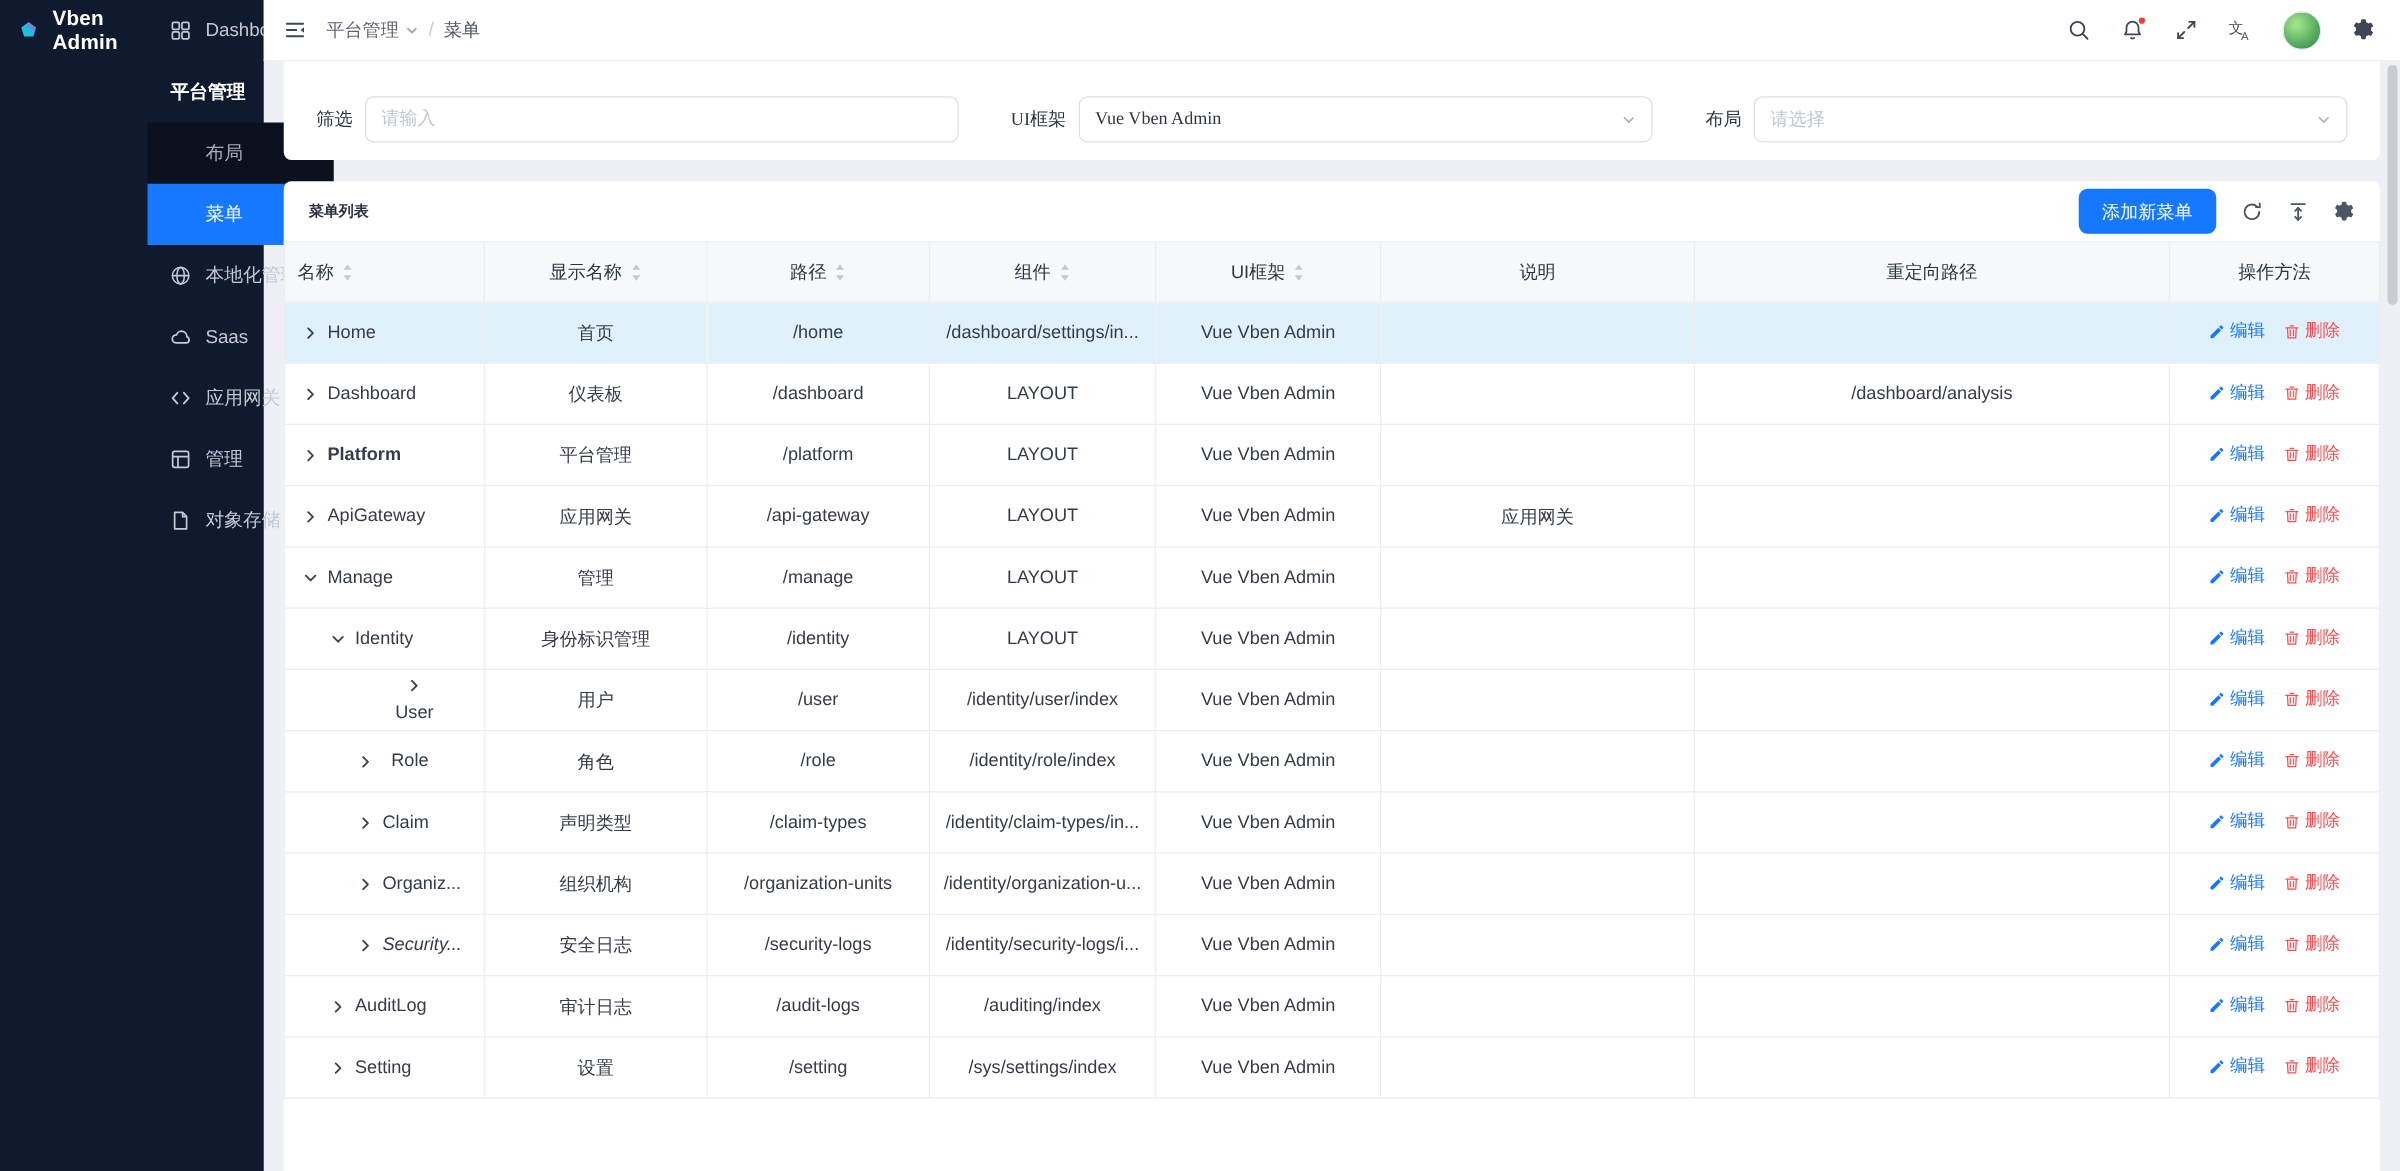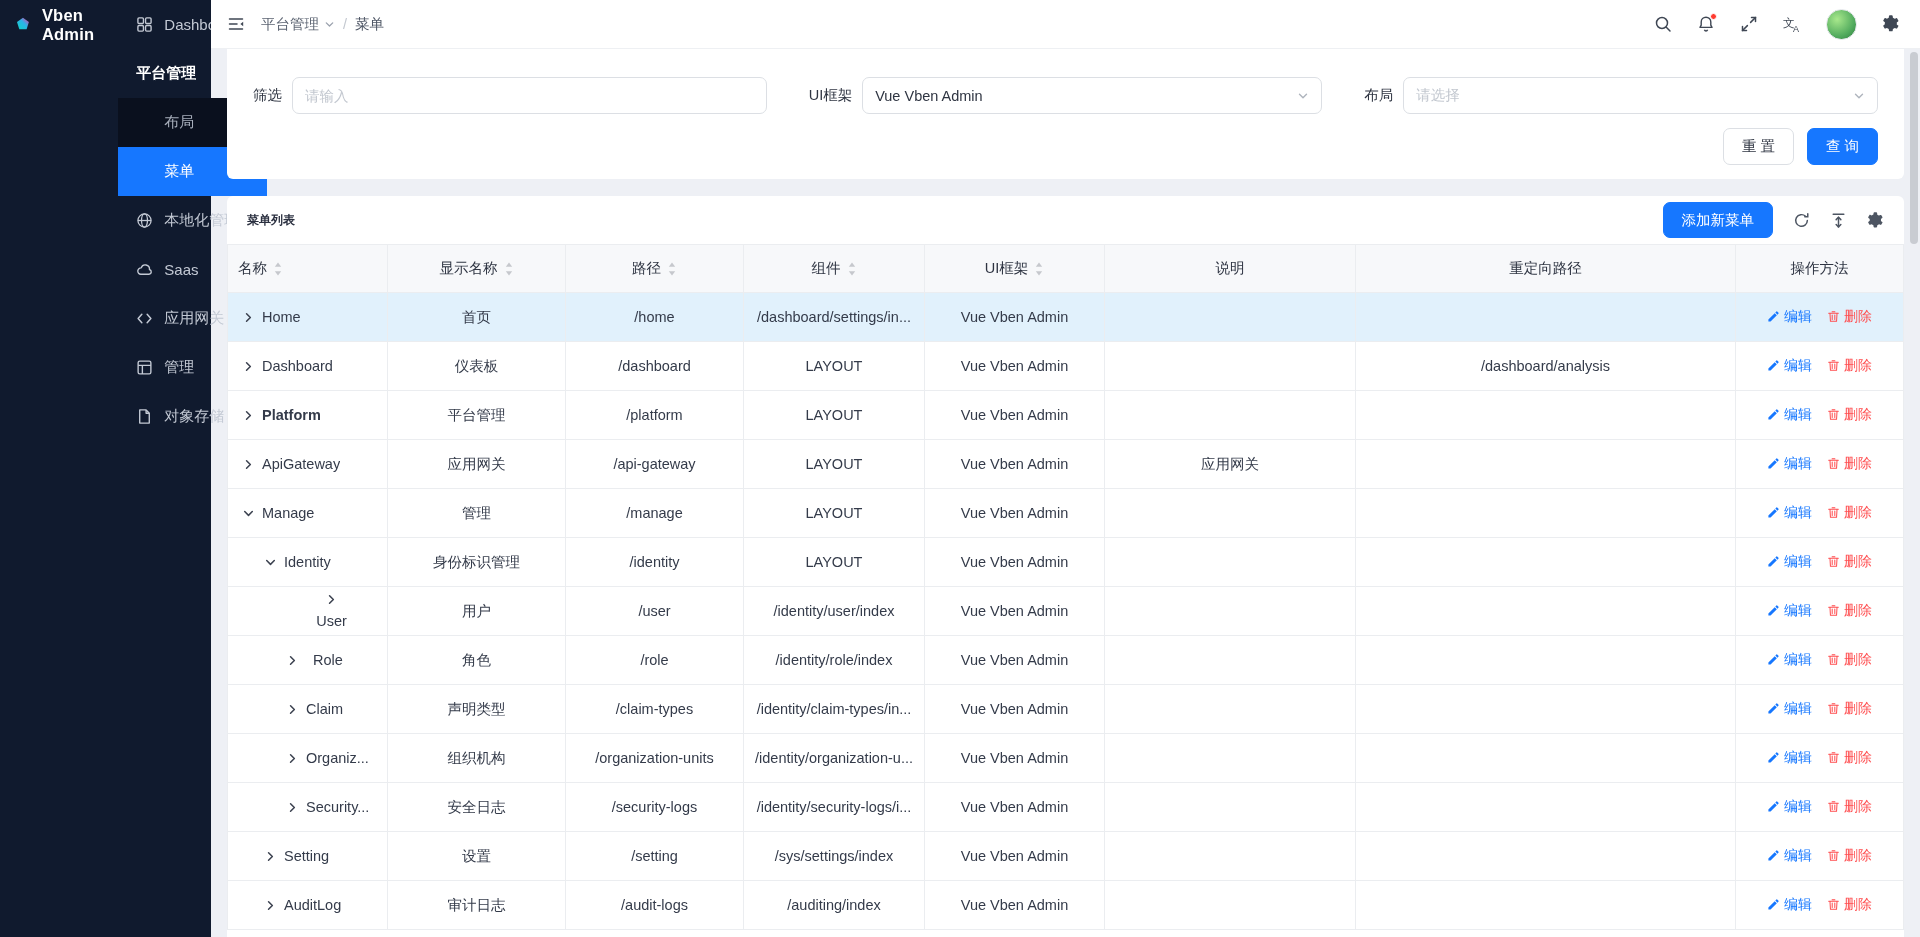--- a/index.html
+++ b/index.html
@@ -37,21 +37,21 @@
   .bc-current { color:#4d5564; }
   .topbar-right { margin-left:auto; display:flex; align-items:center; gap:25px; }
   .notif-dot { position:absolute; top:-2px; right:-2px; width:7px; height:7px; border-radius:50%; background:#ff3b30; border:1px solid #fff; }
   .avatar { width:31px; height:31px; border-radius:50%; cursor:pointer; flex:none;
     background:radial-gradient(circle at 35% 32%, #a8e88c, #52ab5e 62%, #2e7d3c); border:1px solid #e3e6ea; }
 
   
   .content { flex:1; padding:0 16px; overflow:hidden; }
   .card { background:#fff; }
   .filter-card { border-radius:0 0 6px 6px; padding:28px 26px 14px; }
-  .filter-row { display:flex; gap:42px; }
+  .filter-row { display:flex; gap:42px;font-family:Liberation Serif, serif; }
   .filter-group { flex:1; display:flex; align-items:center; min-width:0; }
   .filter-label { font-size:14.5px; color:#2f3542; margin-right:10px; white-space:nowrap; }
   .filter-input, .filter-select { flex:1; height:37px; border:1px solid #dcdfe4; border-radius:7px; font-size:14.5px; padding:0 12px; background:#fff; min-width:0; }
   .filter-input { font-family:inherit; color:#2f3542; outline:none; }
   .filter-input::placeholder { color:#c2c7cf; }
   .filter-select { display:flex; align-items:center; justify-content:space-between; cursor:pointer; color:#2f3542; }
   .select-value.placeholder { color:#c2c7cf; }
   .select-arrow { width:12px; height:12px; display:inline-flex; color:#aeb4bd; flex:none; }
   .select-arrow svg { width:100%; height:100%; }
   .filter-actions { display:flex; justify-content:flex-end; gap:13px; margin-top:14px; }
@@ -301,24 +301,20 @@
               <div class="filter-select">
                 <span class="select-value placeholder">请选择</span>
                 <span class="select-arrow">
                   <svg viewBox="0 0 12 12" fill="none" stroke="currentColor" stroke-width="1.4" stroke-linecap="round" stroke-linejoin="round">
                     <path d="M2.5 4.2L6 7.7l3.5-3.5"></path>
                   </svg>
                 </span>
               </div>
             </div>
           </div>
-        <div class="filter-actions">
-          <button class="btn">重 置</button>
-          <button class="btn btn-primary">查 询</button>
-        </div>
       </section>
 
       <section class="card table-card">
         <div class="table-toolbar">
           <span class="table-title">菜单列表</span>
           <div class="toolbar-right">
             <button class="btn btn-primary add-btn">添加新菜单</button>
             <span class="tool-icon" id="refresh-icon">
                 <svg viewBox="0 0 16 16" fill="none" stroke="currentColor" stroke-width="1.4" stroke-linecap="round">
                   <path d="M13.5 8a5.5 5.5 0 1 1-1.7-4"></path>
@@ -735,21 +731,21 @@
                     <span class="act-ico">
                       <svg viewBox="0 0 14 14" fill="none" stroke="currentColor" stroke-width="1.1" stroke-linecap="round">
                         <path d="M1.8 3.5h10.4M5.5 1.8h3M3.2 3.5l.5 8.7h6.6l.5-8.7M5.6 5.5v4.7M8.4 5.5v4.7"></path>
                       </svg>
                     </span>
                     <span>删除</span>
                   </a></td>
               </tr>
               <tr>
                 <td class="al-left">
-                  <div class="name-inner" style="padding-left: 48px;">
+                  <div class="name-inner" style="padding-left: 48px; font-style: italic;">
                     <span class="tree-caret">
                       <svg viewBox="0 0 12 12" fill="none" stroke="currentColor" stroke-width="1.4" stroke-linecap="round" stroke-linejoin="round">
                         <path d="M4.2 2.5L7.7 6l-3.5 3.5"></path>
                       </svg>
                     </span>
                     <span class="row-name">Security...</span>
                   </div>
                 </td>
                 <td class="al-center"><span>安全日志</span></td>
                 <td class="al-center"><span>/security-logs</span></td>
@@ -774,20 +770,53 @@
                   </a></td>
               </tr>
               <tr>
                 <td class="al-left">
                   <div class="name-inner" style="padding-left: 26px;">
                     <span class="tree-caret">
                       <svg viewBox="0 0 12 12" fill="none" stroke="currentColor" stroke-width="1.4" stroke-linecap="round" stroke-linejoin="round">
                         <path d="M4.2 2.5L7.7 6l-3.5 3.5"></path>
                       </svg>
                     </span>
+                    <span class="row-name">AuditLog</span>
+                  </div>
+                </td>
+                <td class="al-center"><span>审计日志</span></td>
+                <td class="al-center"><span>/audit-logs</span></td>
+                <td class="al-center"><span>/auditing/index</span></td>
+                <td class="al-center"><span>Vue Vben Admin</span></td>
+                <td class="al-center"><span></span></td>
+                <td class="al-center"><span></span></td>
+                <td class="al-center"><a class="link edit">
+                    <span class="act-ico">
+                      <svg viewBox="0 0 14 14" fill="currentColor">
+                        <path d="M1.5 10.2V12.5h2.3l6.8-6.8-2.3-2.3-6.8 6.8zm10.9-6.3c.24-.24.24-.62 0-.86L10.96 1.6a.6.6 0 0 0-.86 0L8.97 2.73l2.3 2.3 1.13-1.13z"></path>
+                      </svg>
+                    </span>
+                    <span>编辑</span>
+                  </a><a class="link del">
+                    <span class="act-ico">
+                      <svg viewBox="0 0 14 14" fill="none" stroke="currentColor" stroke-width="1.1" stroke-linecap="round">
+                        <path d="M1.8 3.5h10.4M5.5 1.8h3M3.2 3.5l.5 8.7h6.6l.5-8.7M5.6 5.5v4.7M8.4 5.5v4.7"></path>
+                      </svg>
+                    </span>
+                    <span>删除</span>
+                  </a></td>
+              </tr>
+              <tr>
+                <td class="al-left">
+                  <div class="name-inner" style="padding-left: 26px;">
+                    <span class="tree-caret">
+                      <svg viewBox="0 0 12 12" fill="none" stroke="currentColor" stroke-width="1.4" stroke-linecap="round" stroke-linejoin="round">
+                        <path d="M4.2 2.5L7.7 6l-3.5 3.5"></path>
+                      </svg>
+                    </span>
                     <span class="row-name">Setting</span>
                   </div>
                 </td>
                 <td class="al-center"><span>设置</span></td>
                 <td class="al-center"><span>/setting</span></td>
                 <td class="al-center"><span>/sys/settings/index</span></td>
                 <td class="al-center"><span>Vue Vben Admin</span></td>
                 <td class="al-center"><span></span></td>
                 <td class="al-center"><span></span></td>
                 <td class="al-center"><a class="link edit">
@@ -799,53 +828,20 @@
                     <span>编辑</span>
                   </a><a class="link del">
                     <span class="act-ico">
                       <svg viewBox="0 0 14 14" fill="none" stroke="currentColor" stroke-width="1.1" stroke-linecap="round">
                         <path d="M1.8 3.5h10.4M5.5 1.8h3M3.2 3.5l.5 8.7h6.6l.5-8.7M5.6 5.5v4.7M8.4 5.5v4.7"></path>
                       </svg>
                     </span>
                     <span>删除</span>
                   </a></td>
               </tr>
-              <tr>
-                <td class="al-left">
-                  <div class="name-inner" style="padding-left: 26px;">
-                    <span class="tree-caret">
-                      <svg viewBox="0 0 12 12" fill="none" stroke="currentColor" stroke-width="1.4" stroke-linecap="round" stroke-linejoin="round">
-                        <path d="M4.2 2.5L7.7 6l-3.5 3.5"></path>
-                      </svg>
-                    </span>
-                    <span class="row-name">AuditLog</span>
-                  </div>
-                </td>
-                <td class="al-center"><span>审计日志</span></td>
-                <td class="al-center"><span>/audit-logs</span></td>
-                <td class="al-center"><span>/auditing/index</span></td>
-                <td class="al-center"><span>Vue Vben Admin</span></td>
-                <td class="al-center"><span></span></td>
-                <td class="al-center"><span></span></td>
-                <td class="al-center"><a class="link edit">
-                    <span class="act-ico">
-                      <svg viewBox="0 0 14 14" fill="currentColor">
-                        <path d="M1.5 10.2V12.5h2.3l6.8-6.8-2.3-2.3-6.8 6.8zm10.9-6.3c.24-.24.24-.62 0-.86L10.96 1.6a.6.6 0 0 0-.86 0L8.97 2.73l2.3 2.3 1.13-1.13z"></path>
-                      </svg>
-                    </span>
-                    <span>编辑</span>
-                  </a><a class="link del">
-                    <span class="act-ico">
-                      <svg viewBox="0 0 14 14" fill="none" stroke="currentColor" stroke-width="1.1" stroke-linecap="round">
-                        <path d="M1.8 3.5h10.4M5.5 1.8h3M3.2 3.5l.5 8.7h6.6l.5-8.7M5.6 5.5v4.7M8.4 5.5v4.7"></path>
-                      </svg>
-                    </span>
-                    <span>删除</span>
-                  </a></td>
-              </tr>
             </tbody>
         </table>
       </section>
 
     </div>
 
     <div class="v-scrollbar">
       <div class="v-thumb"></div>
     </div>
 

